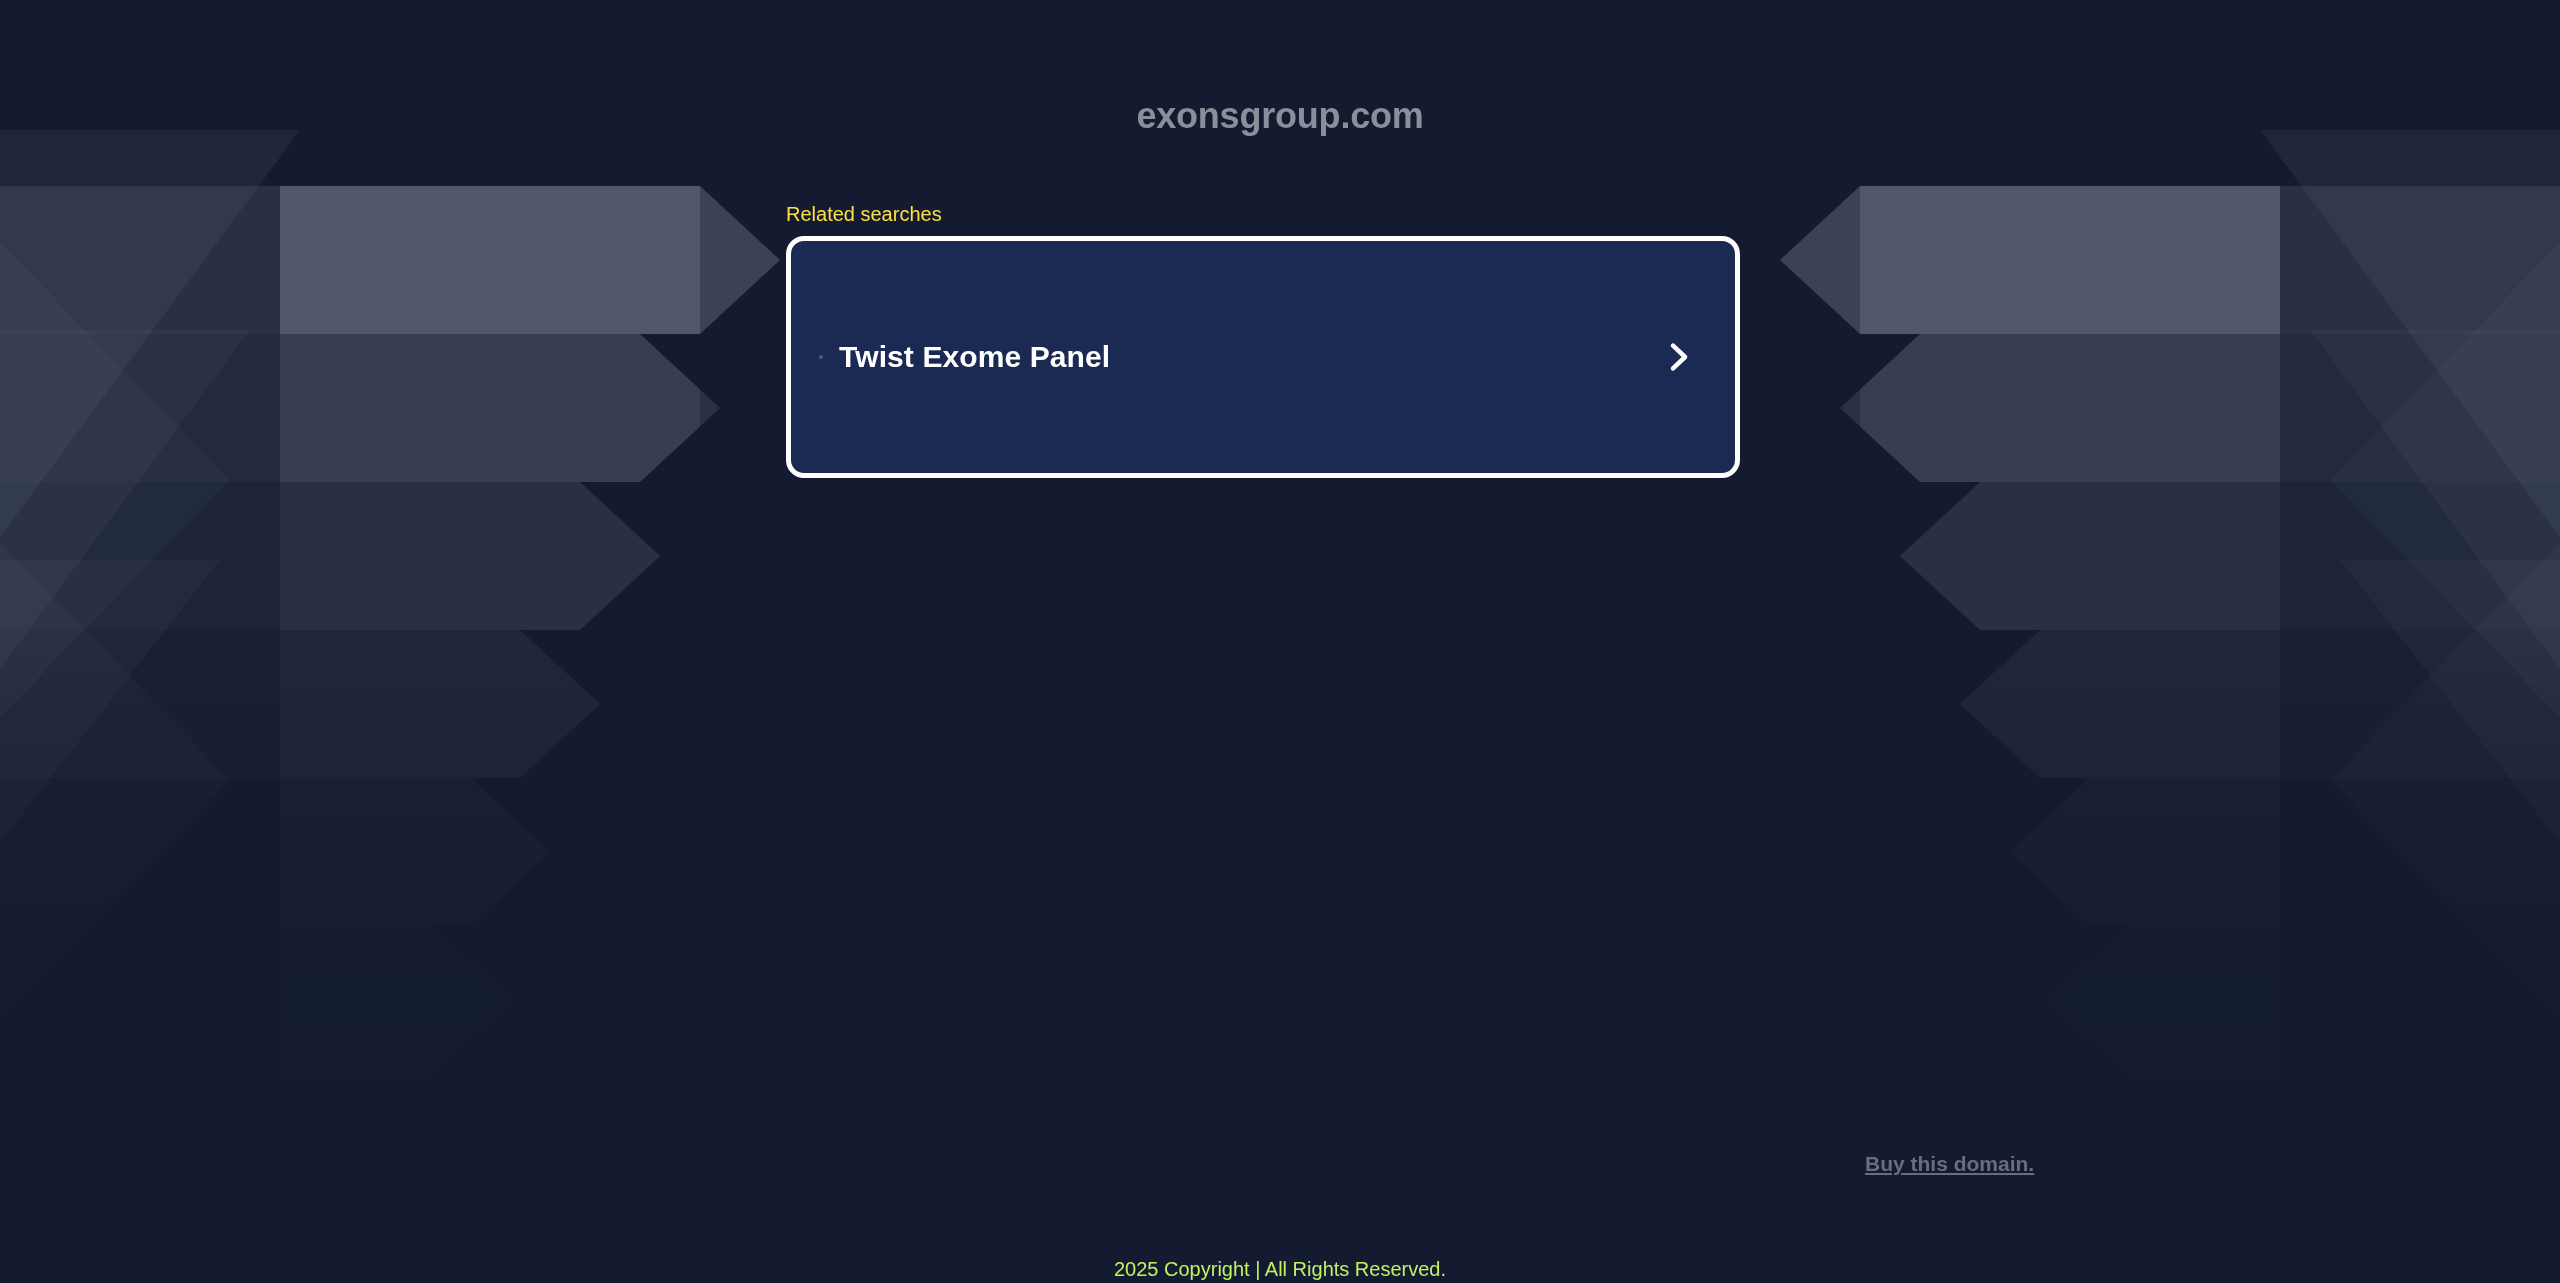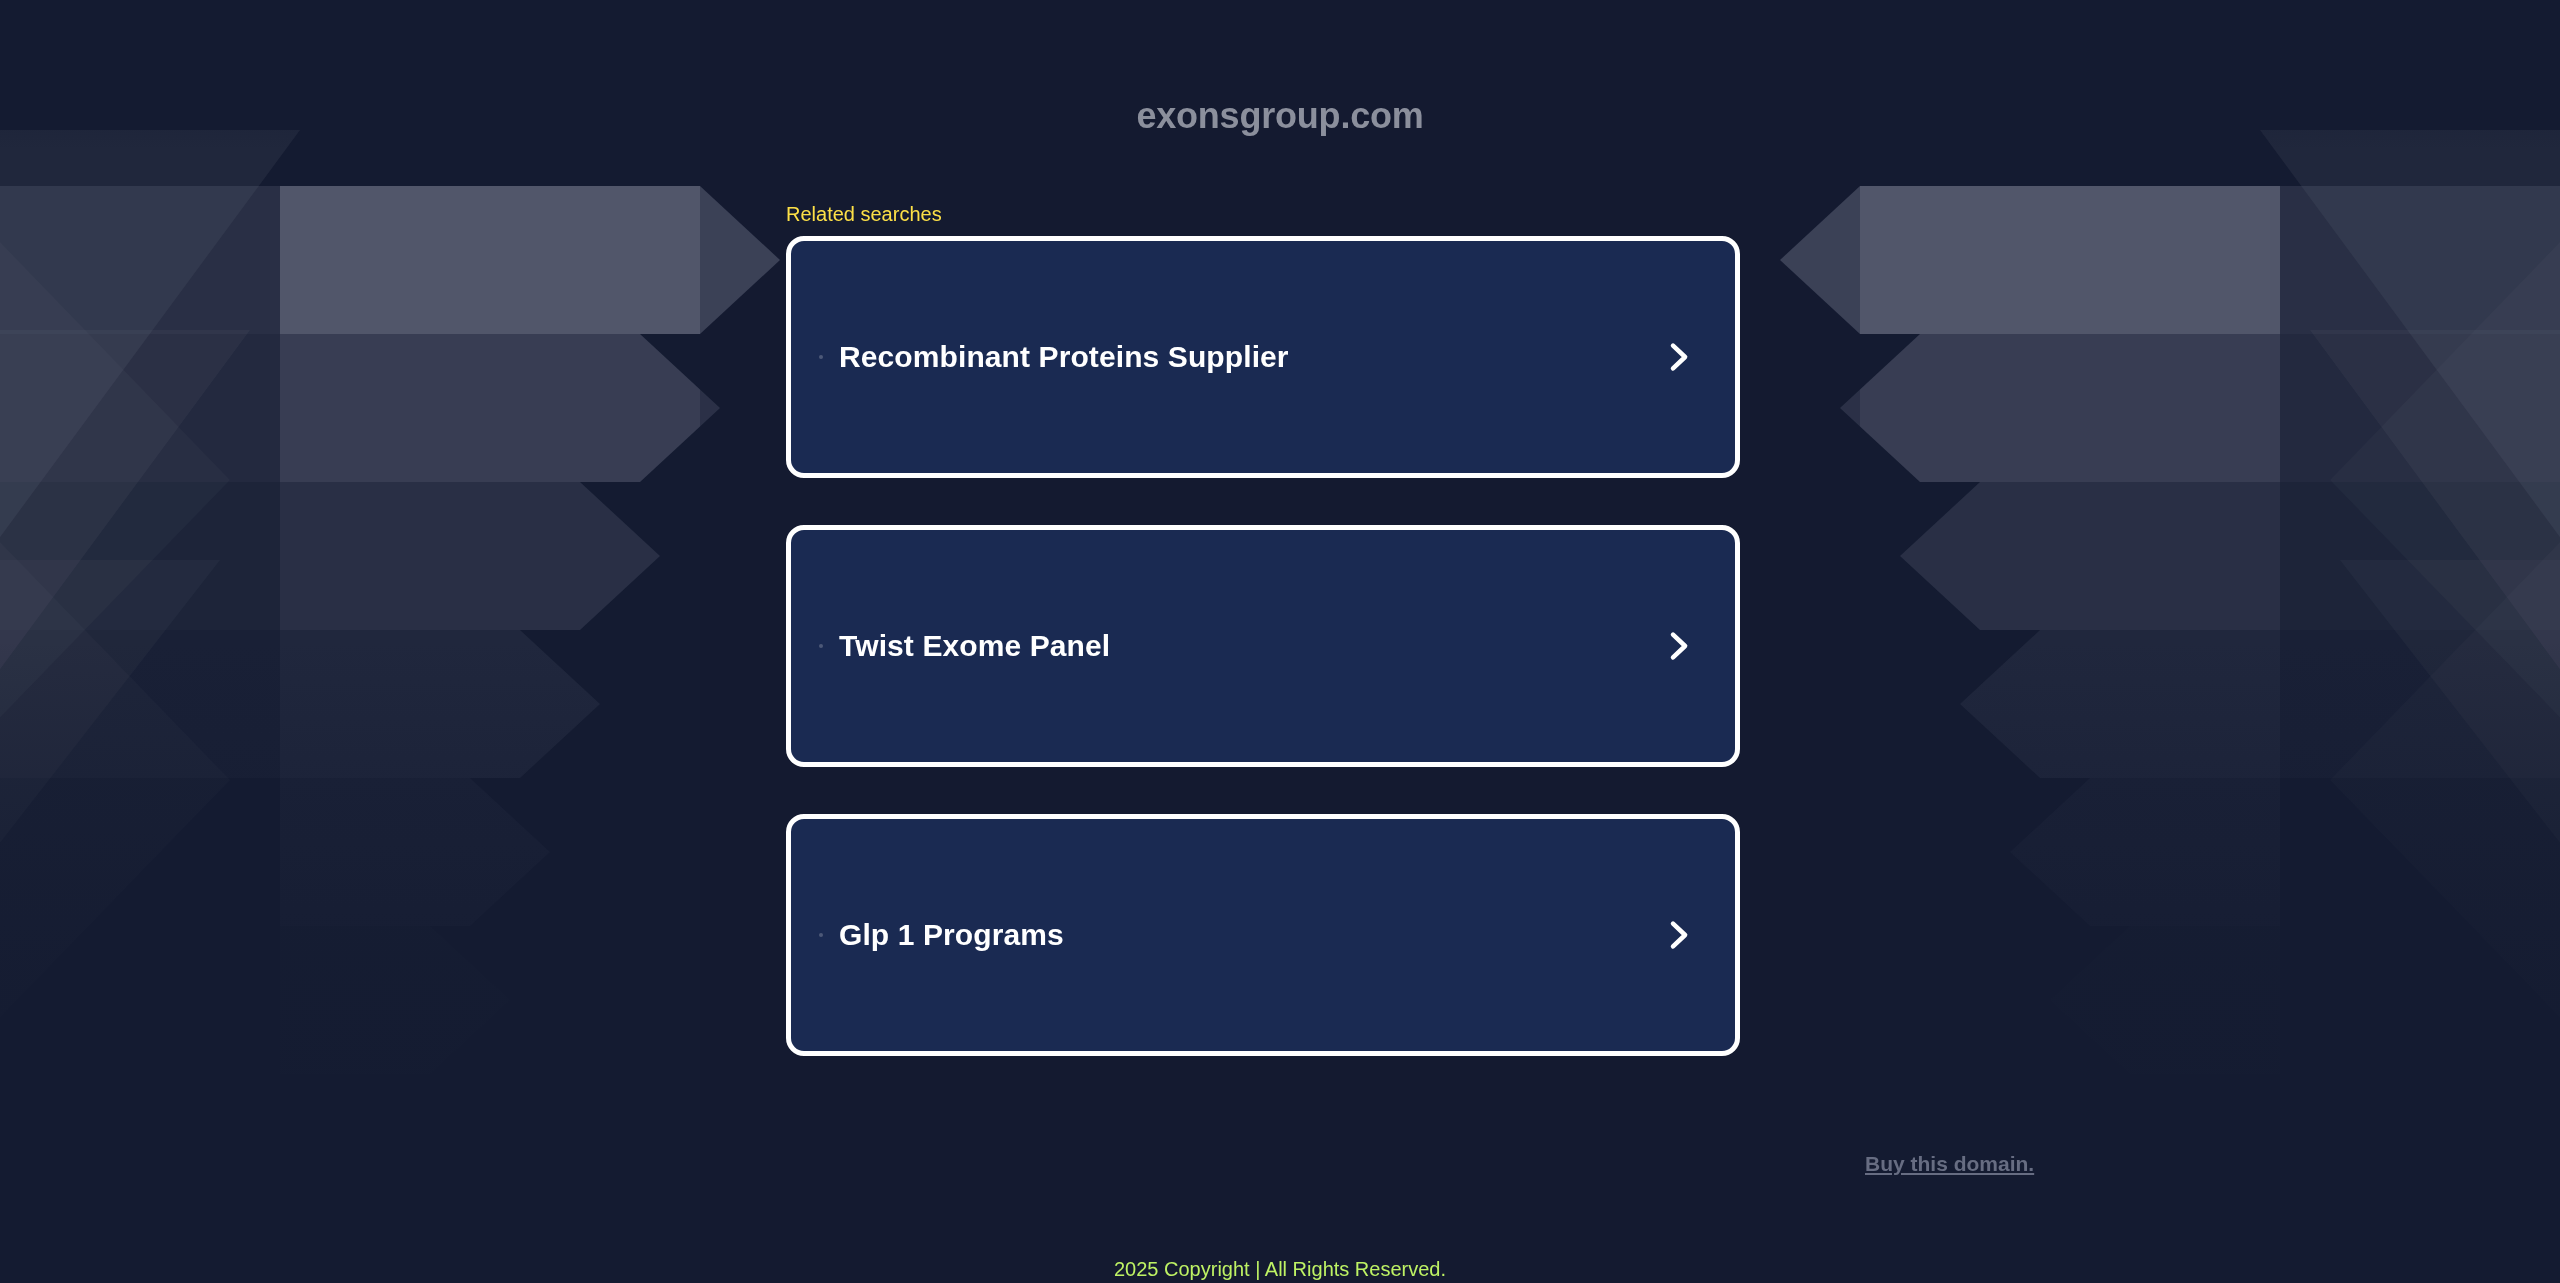--- a/index.html
+++ b/index.html
@@ -198,49 +198,31 @@
 </svg>
 
 <div id="page">
 
   <div id="site-title">exonsgroup.com</div>
 
   <div id="related-label">Related searches</div>
 
   <div id="cards">
 
-    <a class="search-card" href="#">
-      <span class="card-bullet"></span>
-      <span class="card-label">Recombinant Proteins Supplier</span>
-      <span class="card-chevron">
-        <svg viewBox="0 0 24 24" fill="none" stroke="#ffffff" stroke-width="3.2" stroke-linecap="round" stroke-linejoin="round" aria-hidden="true">
-          <polyline points="8.5,4 17,12 8.5,20"></polyline>
-        </svg>
-      </span>
-    </a>
 
     <a class="search-card" href="#">
       <span class="card-bullet"></span>
       <span class="card-label">Twist Exome Panel</span>
       <span class="card-chevron">
         <svg viewBox="0 0 24 24" fill="none" stroke="#ffffff" stroke-width="3.2" stroke-linecap="round" stroke-linejoin="round" aria-hidden="true">
           <polyline points="8.5,4 17,12 8.5,20"></polyline>
         </svg>
       </span>
     </a>
 
-    <a class="search-card" href="#">
-      <span class="card-bullet"></span>
-      <span class="card-label">Glp 1 Programs</span>
-      <span class="card-chevron">
-        <svg viewBox="0 0 24 24" fill="none" stroke="#ffffff" stroke-width="3.2" stroke-linecap="round" stroke-linejoin="round" aria-hidden="true">
-          <polyline points="8.5,4 17,12 8.5,20"></polyline>
-        </svg>
-      </span>
-    </a>
 
   </div>
 
   <a id="buy-domain-link" href="#">Buy this domain.</a>
 
   <div id="copyright">2025 Copyright | All Rights Reserved.</div>
 
 </div>
 
 </body></html>

